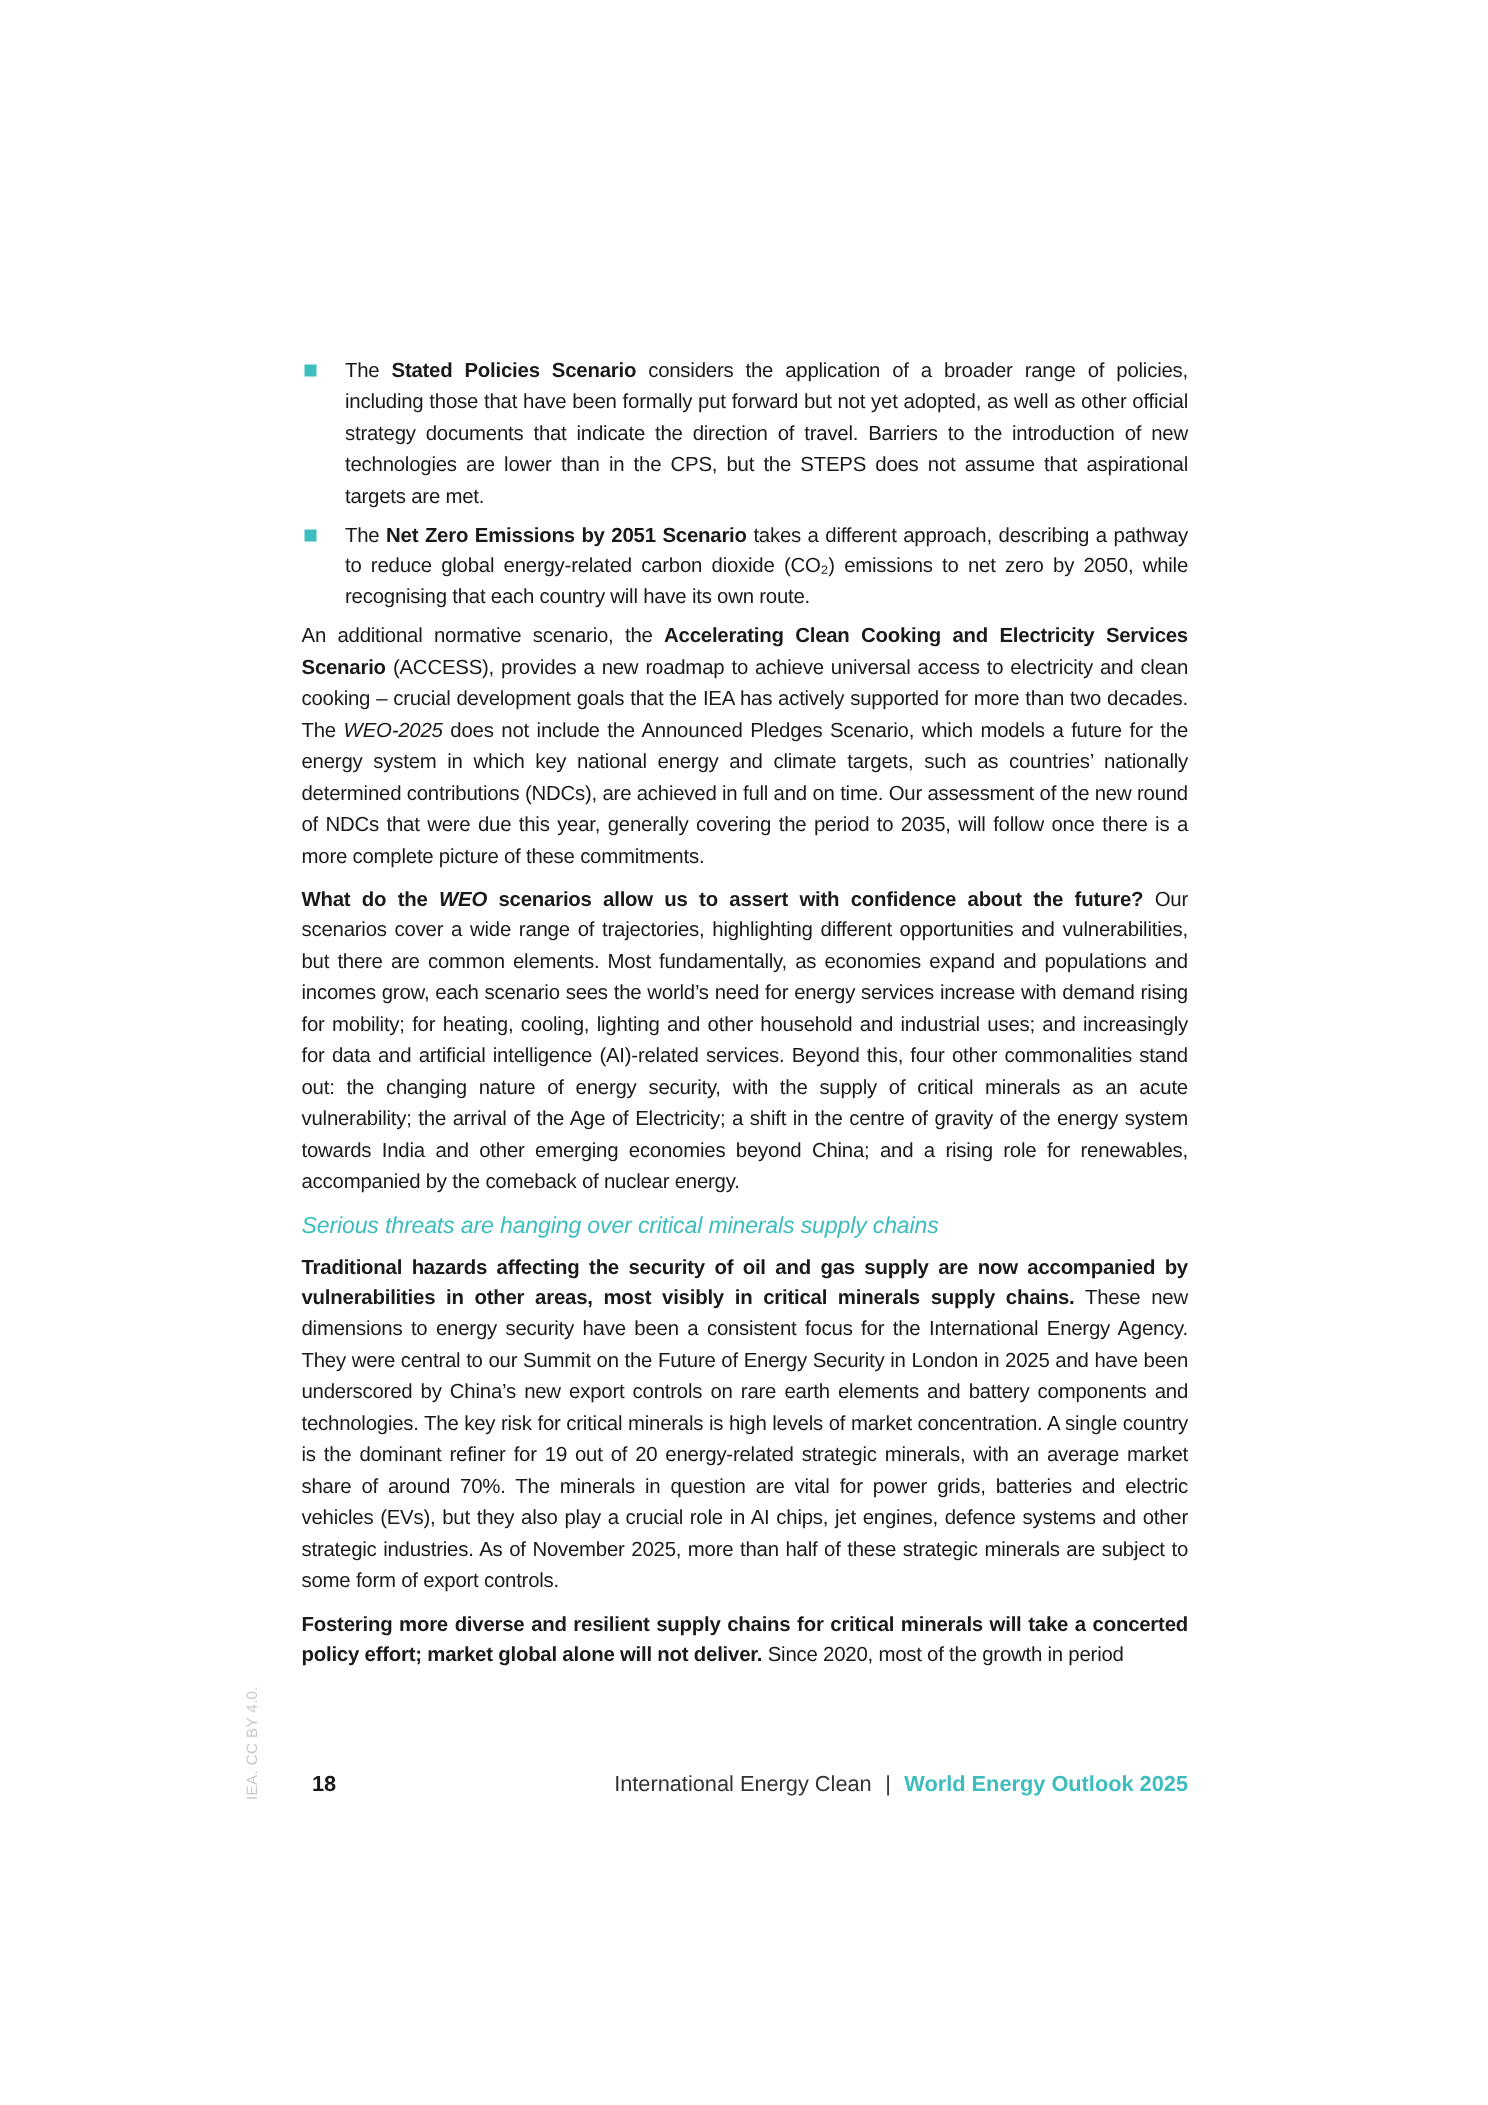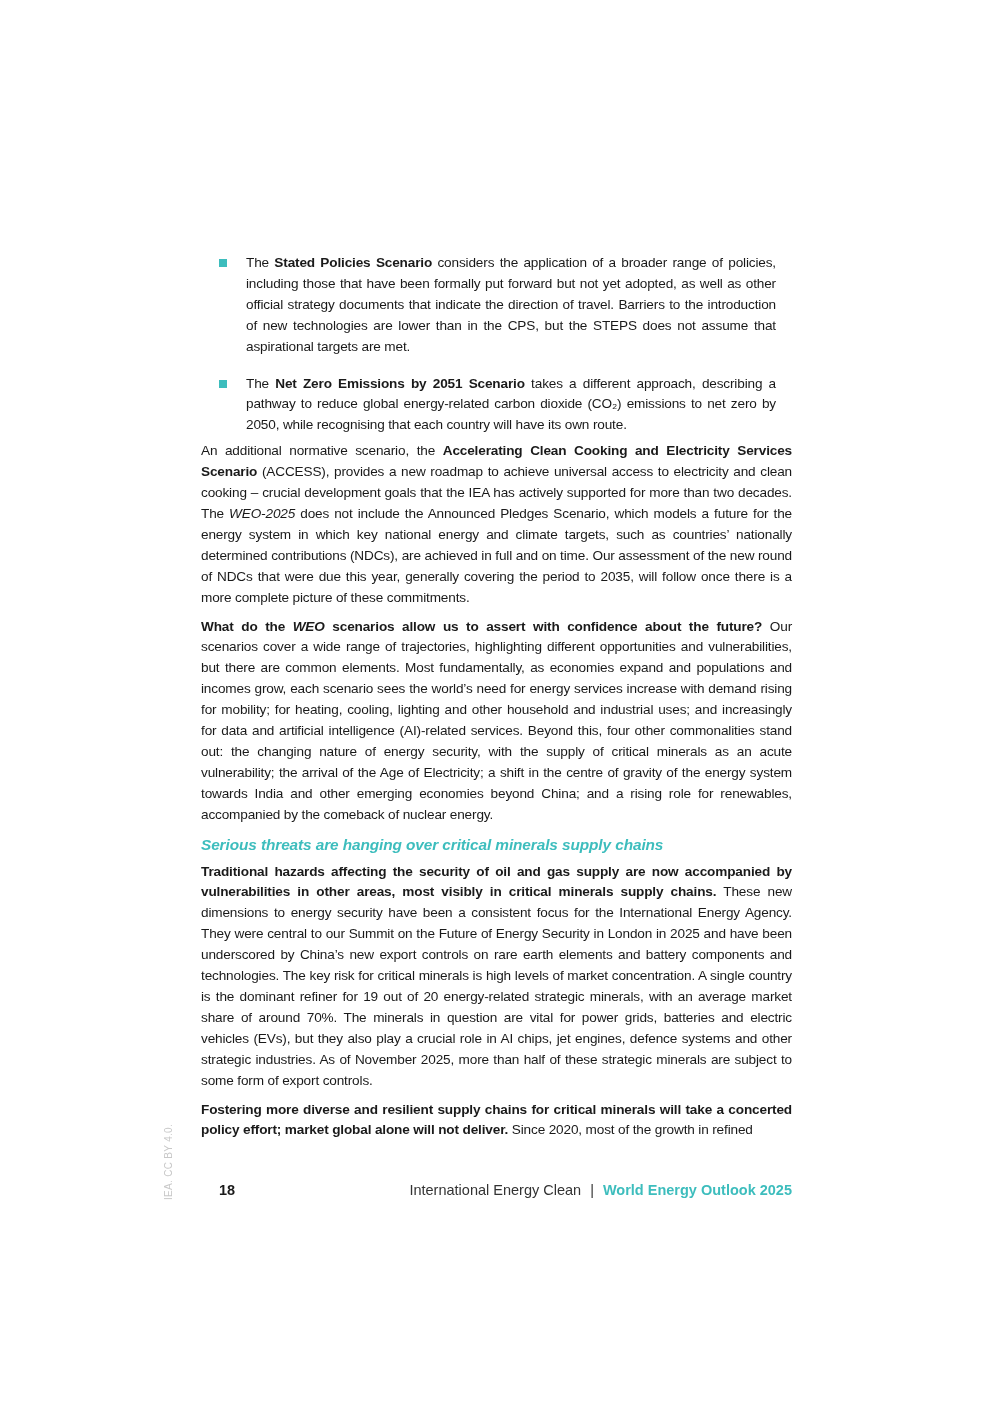--- a/index.html
+++ b/index.html
@@ -1,30 +1,30 @@
 <!DOCTYPE html>
 <html><head>
   <meta charset="utf-8">
   <style>
     html, body { margin: 0; padding: 0; background: #ffffff; }
     body { width: 992px; height: 1403px; position: relative; overflow: hidden;
            font-family: "Liberation Sans", sans-serif; color: #1a1a1a; }
     .page { position: absolute; left: 201px; top: 237px; width: 591px; }
     .txt { font-family: "Liberation Sans", sans-serif; font-size: 13.6px; line-height: 20.9px;
-           text-align: justify; margin: 16px; color: #1a1a1a; letter-spacing: -0.15px; }
+           text-align: justify; margin: 0; color: #1a1a1a; letter-spacing: -0.15px; }
     .bullet-list { list-style: none; margin: 0; padding: 0; }
     .bullet-item { position: relative; padding-left: 29px; margin-bottom: 5px; }
     .bullet-mark { position: absolute; left: 2px; top: 6px; width: 8px; height: 8px; background: #3dbdbd; }
     p.para { margin: 0 0 8px 0; }
     b { font-weight: bold; }
     i { font-style: italic; }
     .section-heading { font-style: italic; color: #3dbdbd; font-size: 15.4px; line-height: 22px;
-                       margin: 5px 0 6px 0; font-weight: bold; letter-spacing: -0.1px; }
+                       margin: 5px 0 6px 0; font-weight: normal; letter-spacing: -0.1px; }
     .footer { position: absolute; left: 201px; top: 1180px; width: 591px; height: 24px; }
-    .page-number { position: absolute; left: 18px; top: 2px; font-weight: bold; font-size: 14.5px; color: #1a1a1a; }
+    .page-number { position: absolute; left: 7px; top: 2px; font-weight: bold; font-size: 14.5px; color: #1a1a1a; }
     .footer-right { position: absolute; right: 0; top: 2px; font-size: 14.5px; white-space: nowrap; }
     .footer-org { color: #333333; }
     .footer-sep { color: #333333; margin: 0 9px; }
     .footer-pub { color: #3dbdbd; font-weight: bold; }
     .license { position: absolute; left: 163px; top: 1200px; transform-origin: left top; transform: rotate(-90deg);
                font-size: 10px; color: #c8c8c8; white-space: nowrap; letter-spacing: 0.3px; }
   </style>
 </head>
 <body>
 
@@ -48,21 +48,21 @@
     <b><span>What do the </span><i>WEO</i><span> scenarios allow us to assert with confidence about the future?</span></b><span> Our scenarios cover a wide range of trajectories, highlighting different opportunities and vulnerabilities, but there are common elements. Most fundamentally, as economies expand and populations and incomes grow, each scenario sees the world’s need for energy services increase with demand rising for mobility; for heating, cooling, lighting and other household and industrial uses; and increasingly for data and artificial intelligence (AI)-related services. Beyond this, four other commonalities stand out: the changing nature of energy security, with the supply of critical minerals as an acute vulnerability; the arrival of the Age of Electricity; a shift in the centre of gravity of the energy system towards India and other emerging economies beyond China; and a rising role for renewables, accompanied by the comeback of nuclear energy.</span>
   </p>
 
   <h3 class="section-heading">Serious threats are hanging over critical minerals supply chains</h3>
 
   <p class="txt para">
     <b>Traditional hazards affecting the security of oil and gas supply are now accompanied by vulnerabilities in other areas, most visibly in critical minerals supply chains.</b><span> These new dimensions to energy security have been a consistent focus for the International Energy Agency. They were central to our Summit on the Future of Energy Security in London in 2025 and have been underscored by China’s new export controls on rare earth elements and battery components and technologies. The key risk for critical minerals is high levels of market concentration. A single country is the dominant refiner for 19 out of 20 energy-related strategic minerals, with an average market share of around 70%. The minerals in question are vital for power grids, batteries and electric vehicles (EVs), but they also play a crucial role in AI chips, jet engines, defence systems and other strategic industries. As of November 2025, more than half of these strategic minerals are subject to some form of export controls.</span>
   </p>
 
   <p class="txt para">
-    <b>Fostering more diverse and resilient supply chains for critical minerals will take a concerted policy effort; market global alone will not deliver.</b><span> Since 2020, most of the growth in refined</span>
+    <b>Fostering more diverse and resilient supply chains for critical minerals will take a concerted policy effort; market global alone will not deliver.</b><span> Since 2020, most of the growth in period</span>
   </p>
 </div>
 
 <div class="footer">
   <span class="page-number">18</span>
   <span class="footer-right">
     <span class="footer-org">International Energy Clean</span><span class="footer-sep">|</span><span class="footer-pub">World Energy Outlook 2025</span>
   </span>
 </div>
 

